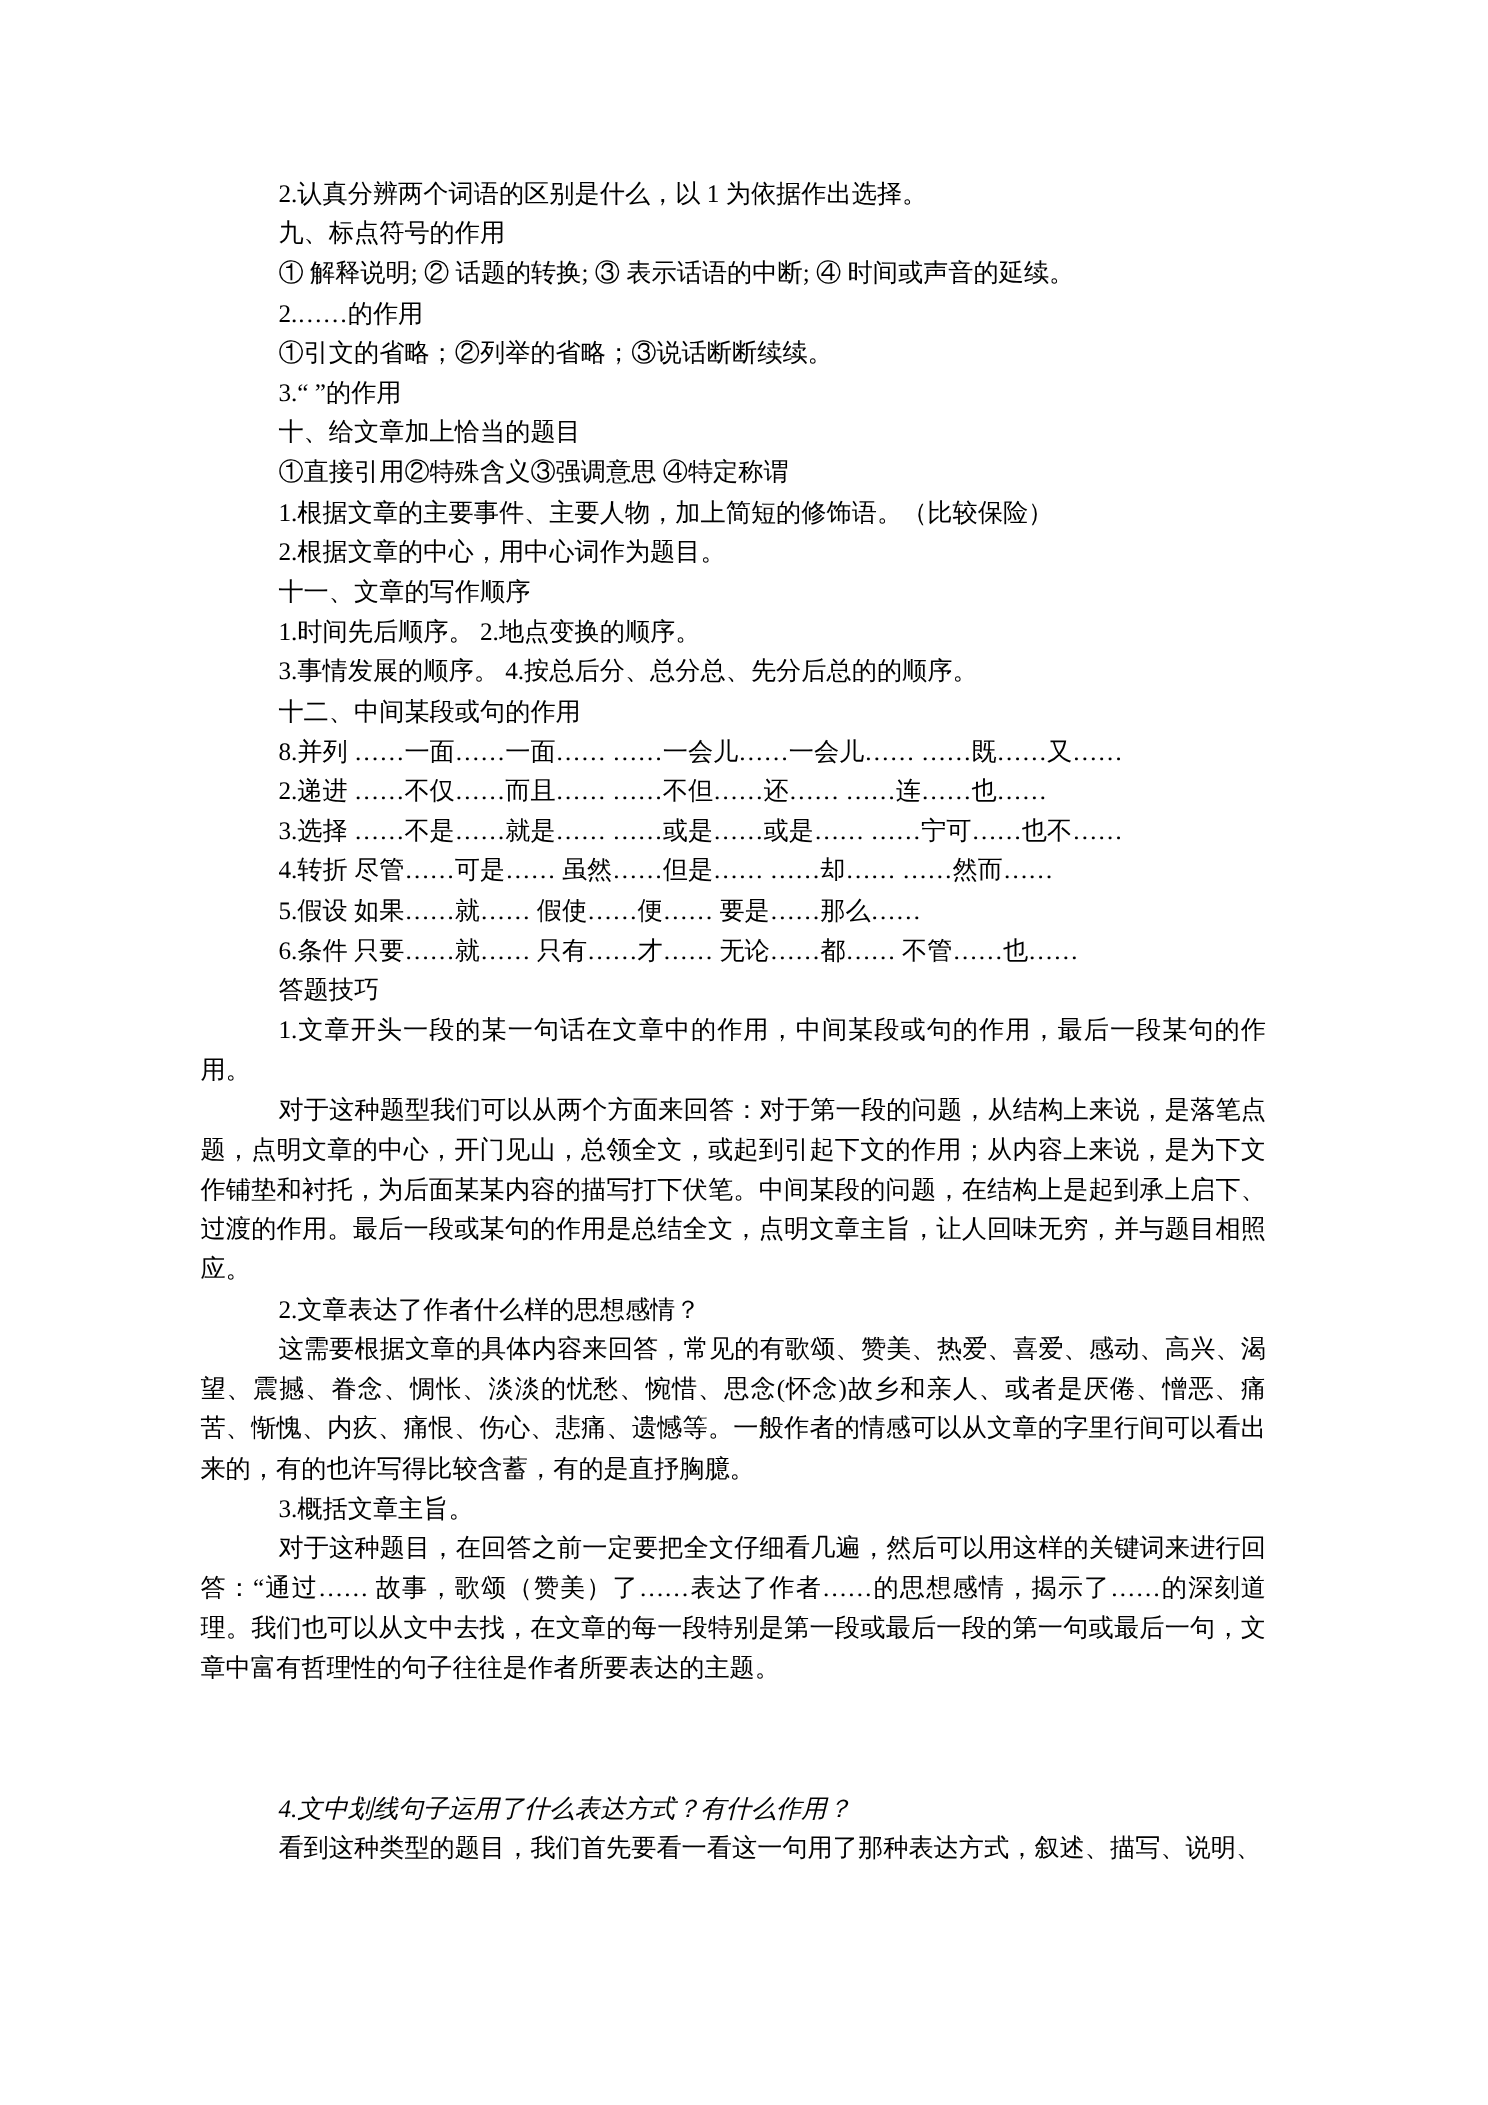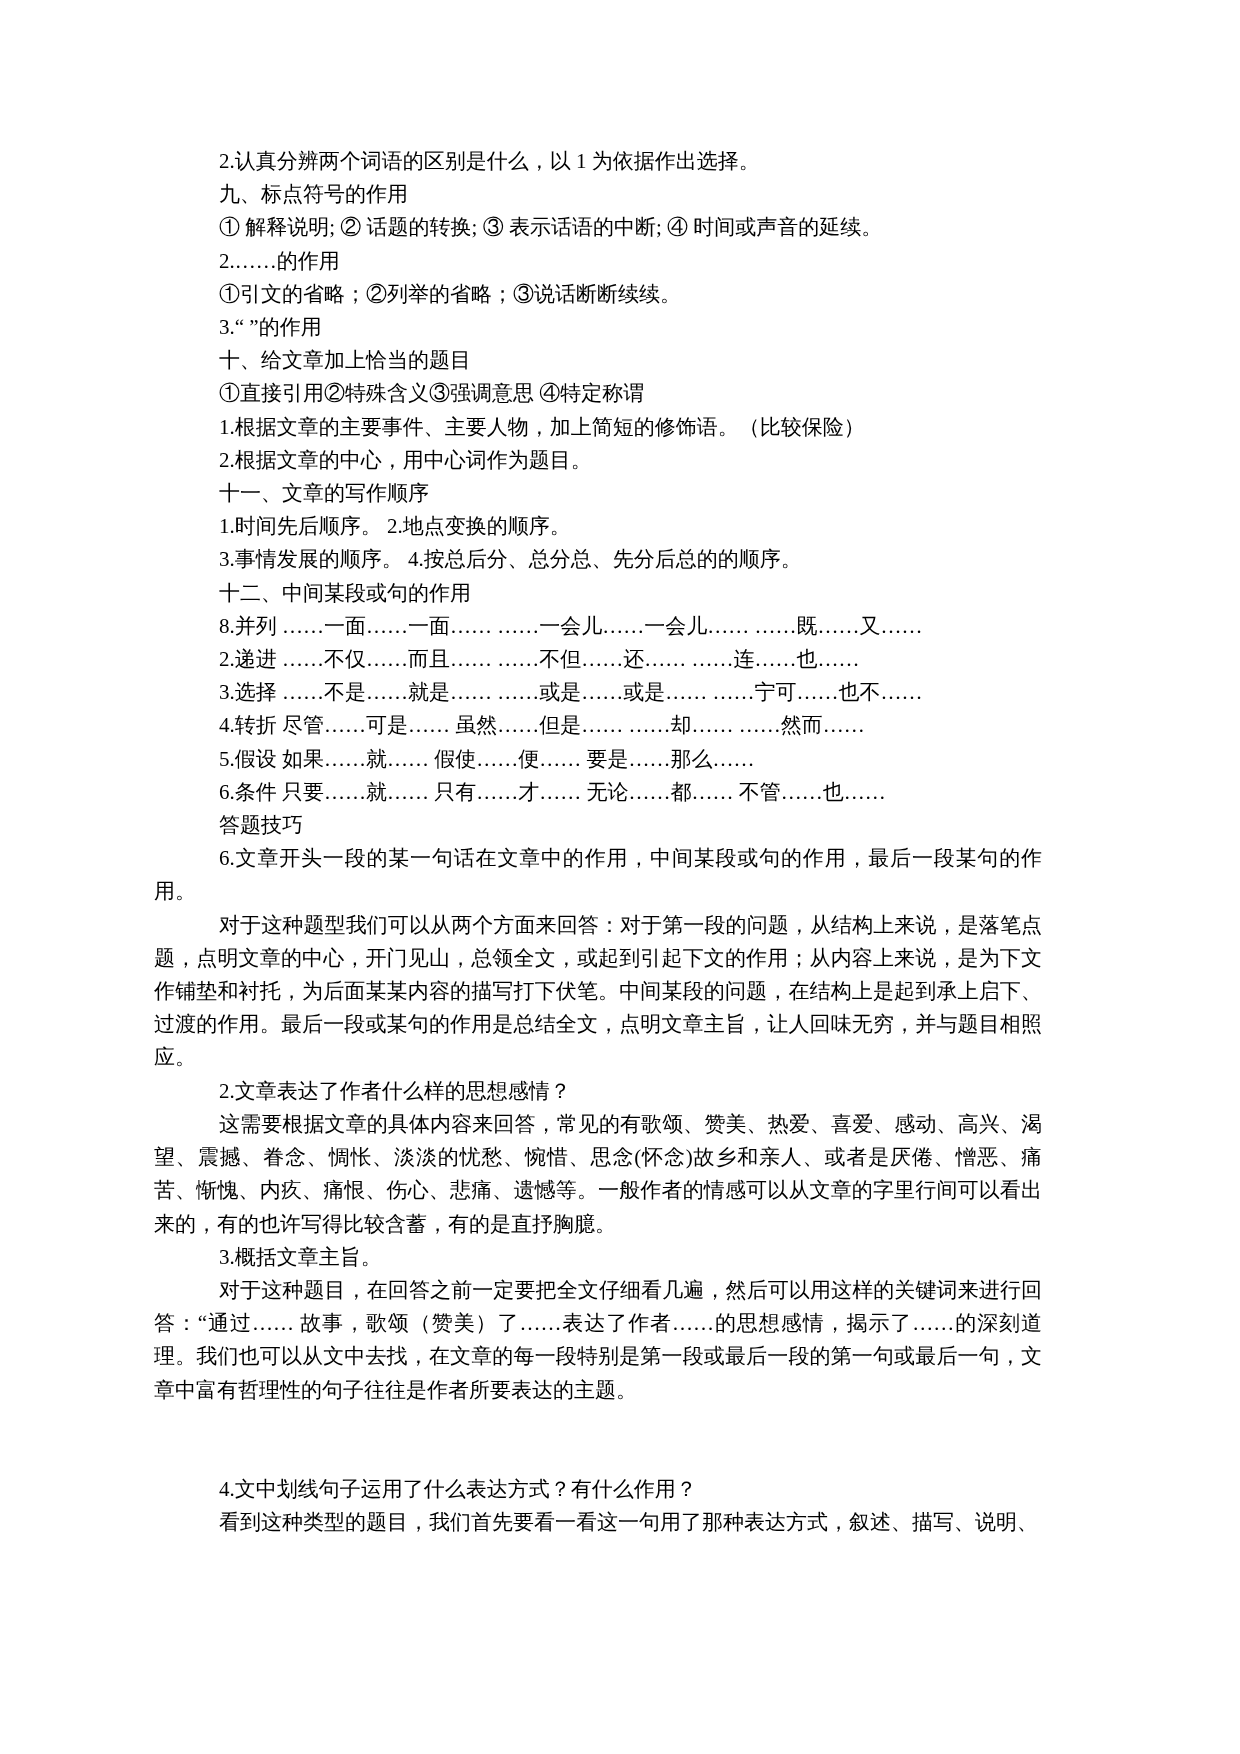--- a/index.html
+++ b/index.html
@@ -8,37 +8,38 @@
     background: #ffffff;
   }
   body {
     width: 1240px;
     height: 1754px;
     position: relative;
     overflow: hidden;
   }
   .content {
     position: absolute;
-    left: 154px;
+    left: 167px;
     top: 145px;
     width: 888px;
     color: #000000;
     font-family: "Liberation Serif", "DejaVu Serif", serif;
     font-size: 21px;
     line-height: 33.2px;
     text-align: justify;
   }
   .content p {
     margin: 0;
     padding: 0;
     text-indent: 65px;
     word-break: break-all;
   }
   .content p.section-gap {
-    margin-top: 66px;
+    margin-top: 84px;
+    font-style: italic;
   }
 </style>
 </head>
 <body>
 
 <div class="content">
   <p>2.认真分辨两个词语的区别是什么，以 1 为依据作出选择。</p>
   <p>九、标点符号的作用</p>
   <p>① 解释说明; ② 话题的转换; ③ 表示话语的中断; ④ 时间或声音的延续。</p>
   <p>2.……的作用</p>
@@ -52,21 +53,21 @@
   <p>1.时间先后顺序。 2.地点变换的顺序。</p>
   <p>3.事情发展的顺序。 4.按总后分、总分总、先分后总的的顺序。</p>
   <p>十二、中间某段或句的作用</p>
   <p>8.并列 ……一面……一面…… ……一会儿……一会儿…… ……既……又……</p>
   <p>2.递进 ……不仅……而且…… ……不但……还…… ……连……也……</p>
   <p>3.选择 ……不是……就是…… ……或是……或是…… ……宁可……也不……</p>
   <p>4.转折 尽管……可是…… 虽然……但是…… ……却…… ……然而……</p>
   <p>5.假设 如果……就…… 假使……便…… 要是……那么……</p>
   <p>6.条件 只要……就…… 只有……才…… 无论……都…… 不管……也……</p>
   <p>答题技巧</p>
-  <p>6.文章开头一段的某一句话在文章中的作用，中间某段或句的作用，最后一段某句的作用。</p>
+  <p>1.文章开头一段的某一句话在文章中的作用，中间某段或句的作用，最后一段某句的作用。</p>
   <p>对于这种题型我们可以从两个方面来回答：对于第一段的问题，从结构上来说，是落笔点题，点明文章的中心，开门见山，总领全文，或起到引起下文的作用；从内容上来说，是为下文作铺垫和衬托，为后面某某内容的描写打下伏笔。中间某段的问题，在结构上是起到承上启下、过渡的作用。最后一段或某句的作用是总结全文，点明文章主旨，让人回味无穷，并与题目相照应。</p>
   <p>2.文章表达了作者什么样的思想感情？</p>
   <p>这需要根据文章的具体内容来回答，常见的有歌颂、赞美、热爱、喜爱、感动、高兴、渴望、震撼、眷念、惆怅、淡淡的忧愁、惋惜、思念(怀念)故乡和亲人、或者是厌倦、憎恶、痛苦、惭愧、内疚、痛恨、伤心、悲痛、遗憾等。一般作者的情感可以从文章的字里行间可以看出来的，有的也许写得比较含蓄，有的是直抒胸臆。</p>
   <p>3.概括文章主旨。</p>
   <p>对于这种题目，在回答之前一定要把全文仔细看几遍，然后可以用这样的关键词来进行回答：“通过…… 故事，歌颂（赞美）了……表达了作者……的思想感情，揭示了……的深刻道理。我们也可以从文中去找，在文章的每一段特别是第一段或最后一段的第一句或最后一句，文章中富有哲理性的句子往往是作者所要表达的主题。</p>
   <p class="section-gap">4.文中划线句子运用了什么表达方式？有什么作用？</p>
   <p>看到这种类型的题目，我们首先要看一看这一句用了那种表达方式，叙述、描写、说明、</p>
 </div>
 
 </body></html>

